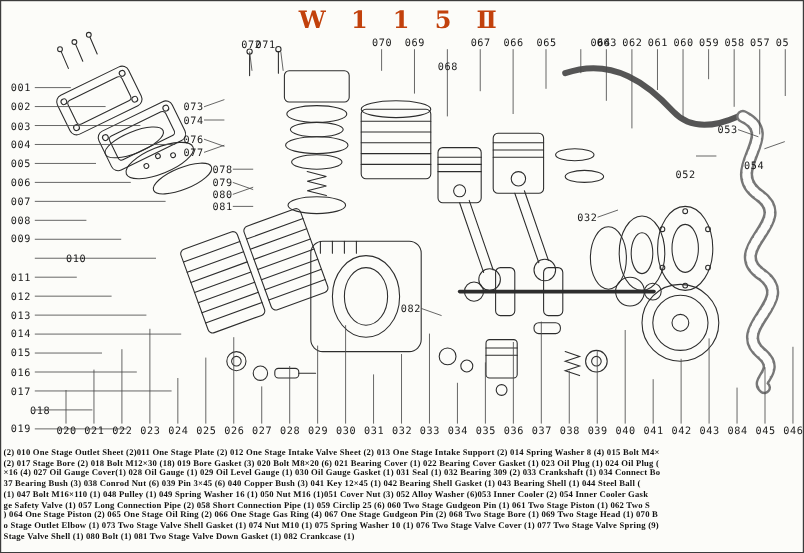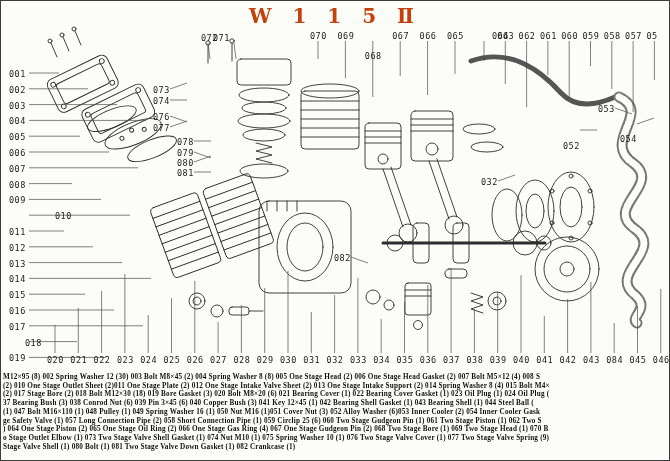--- a/index.html
+++ b/index.html
@@ -360,23 +360,23 @@
       <span class="plabel" style="left: 333px; top: 252px;">082</span>
       <span class="plabel" style="left: 480px; top: 176px;">032</span>
       <span class="plabel" style="left: 562px; top: 140px;">052</span>
       <span class="plabel" style="left: 597px; top: 103px;">053</span>
       <span class="plabel" style="left: 619px; top: 133px; text-align: right;">054</span>
     </div>
 
   <div class="title">W 1 1 5 Ⅱ</div>
 
   <div class="parts-list">
-    <div class="pl-line">M12×95 (8) 002 Spring Washer 12 (30) 003 Bolt M8×45 (2) 004 Spring Washer 8 (8) 005 One Stage Head (2) 006 One Stage Head Gasket (2) 007 Bolt M5×12 (4) 008 S</div>
     <div class="pl-line">(2) 010 One Stage Outlet Sheet (2)011 One Stage Plate (2) 012 One Stage Intake Valve Sheet (2) 013 One Stage Intake Support (2) 014 Spring Washer 8 (4) 015 Bolt M4×</div>
     <div class="pl-line">(2) 017 Stage Bore (2) 018 Bolt M12×30 (18) 019 Bore Gasket (3) 020 Bolt M8×20 (6) 021 Bearing Cover (1) 022 Bearing Cover Gasket (1) 023 Oil Plug (1) 024 Oil Plug (</div>
+    <div class="pl-line">×16 (4) 027 Oil Gauge Cover(1) 028 Oil Gauge (1) 029 Oil Level Gauge (1) 030 Oil Gauge Gasket (1) 031 Seal (1) 032 Bearing 309 (2) 033 Crankshaft (1) 034 Connect Bo</div>
     <div class="pl-line">37 Bearing Bush (3) 038 Conrod Nut (6) 039 Pin 3×45 (6) 040 Copper Bush (3) 041 Key 12×45 (1) 042 Bearing Shell Gasket (1) 043 Bearing Shell (1) 044 Steel Ball (</div>
     <div class="pl-line">(1) 047 Bolt M16×110 (1) 048 Pulley (1) 049 Spring Washer 16 (1) 050 Nut M16 (1)051 Cover Nut (3) 052 Alloy Washer (6)053 Inner Cooler (2) 054 Inner Cooler Gask</div>
     <div class="pl-line">ge Safety Valve (1) 057 Long Connection Pipe (2) 058 Short Connection Pipe (1) 059 Circlip 25 (6) 060 Two Stage Gudgeon Pin (1) 061 Two Stage Piston (1) 062 Two S</div>
     <div class="pl-line">) 064 One Stage Piston (2) 065 One Stage Oil Ring (2) 066 One Stage Gas Ring (4) 067 One Stage Gudgeon Pin (2) 068 Two Stage Bore (1) 069 Two Stage Head (1) 070 B</div>
     <div class="pl-line">o Stage Outlet Elbow (1) 073 Two Stage Valve Shell Gasket (1) 074 Nut M10 (1) 075 Spring Washer 10 (1) 076 Two Stage Valve Cover (1) 077 Two Stage Valve Spring (9)</div>
     <div class="pl-line">Stage Valve Shell (1) 080 Bolt (1) 081 Two Stage Valve Down Gasket (1) 082 Crankcase (1)</div>
   </div>
 </div>
 
 </body></html>

